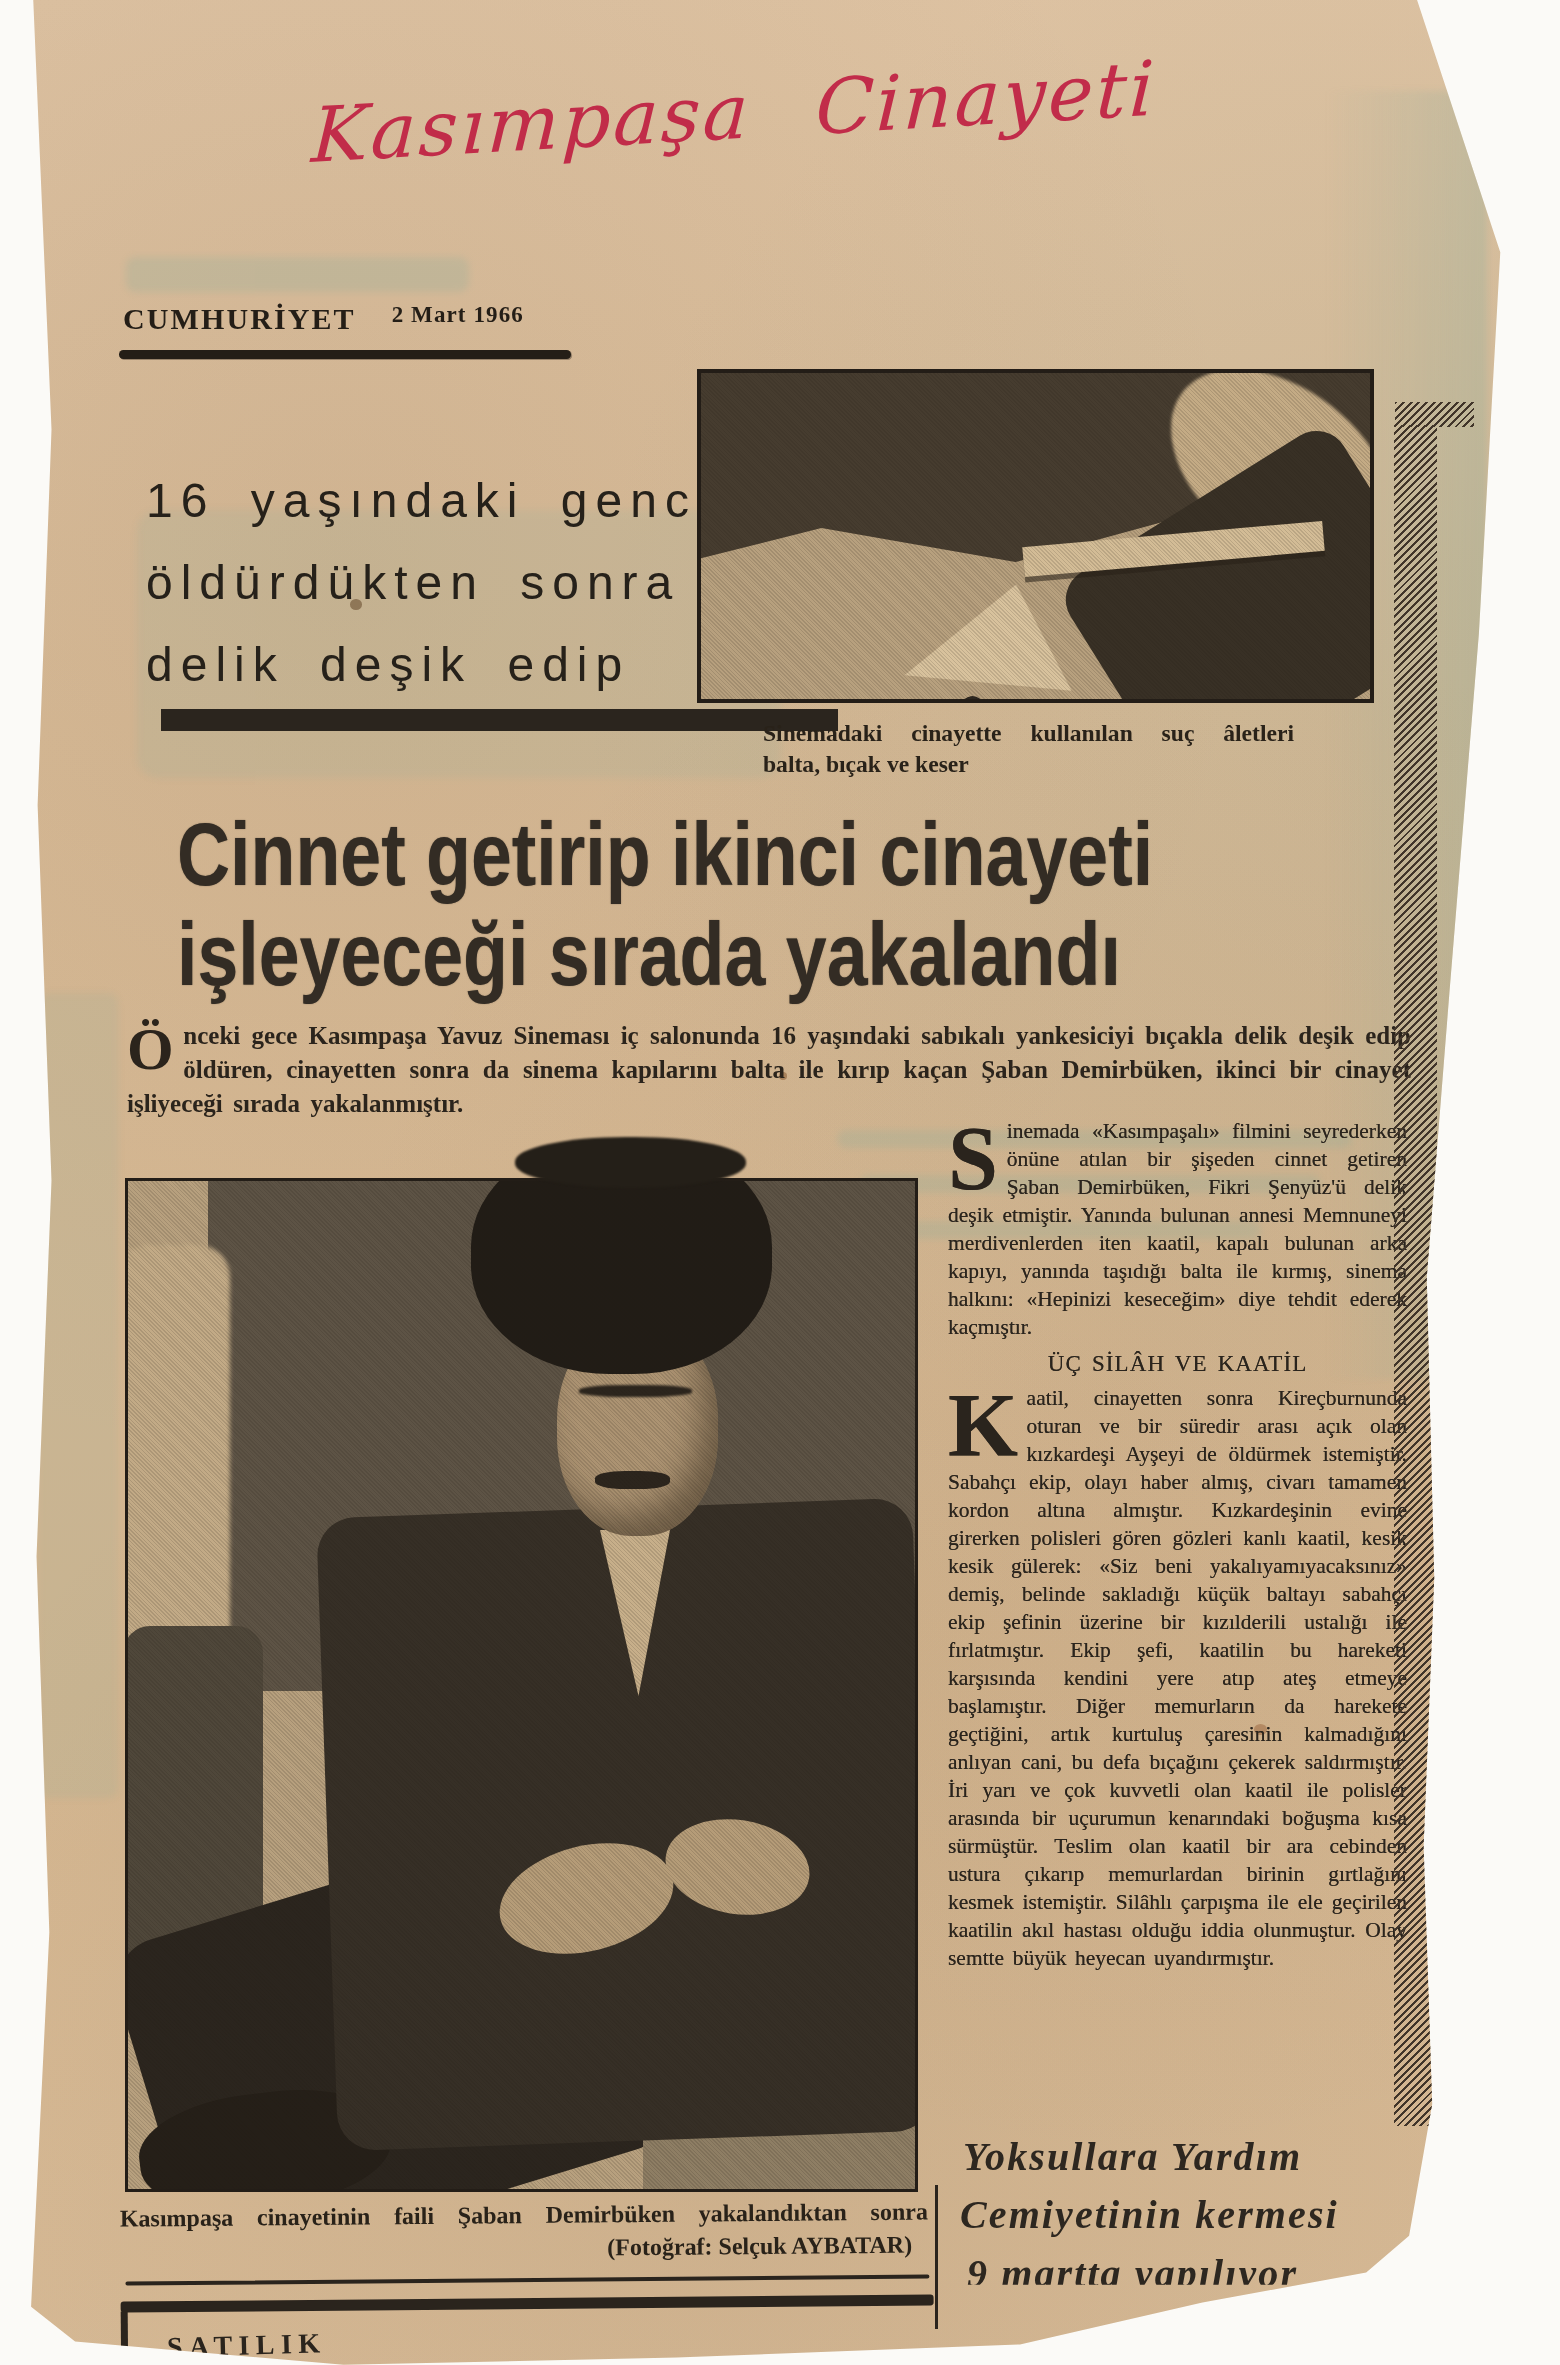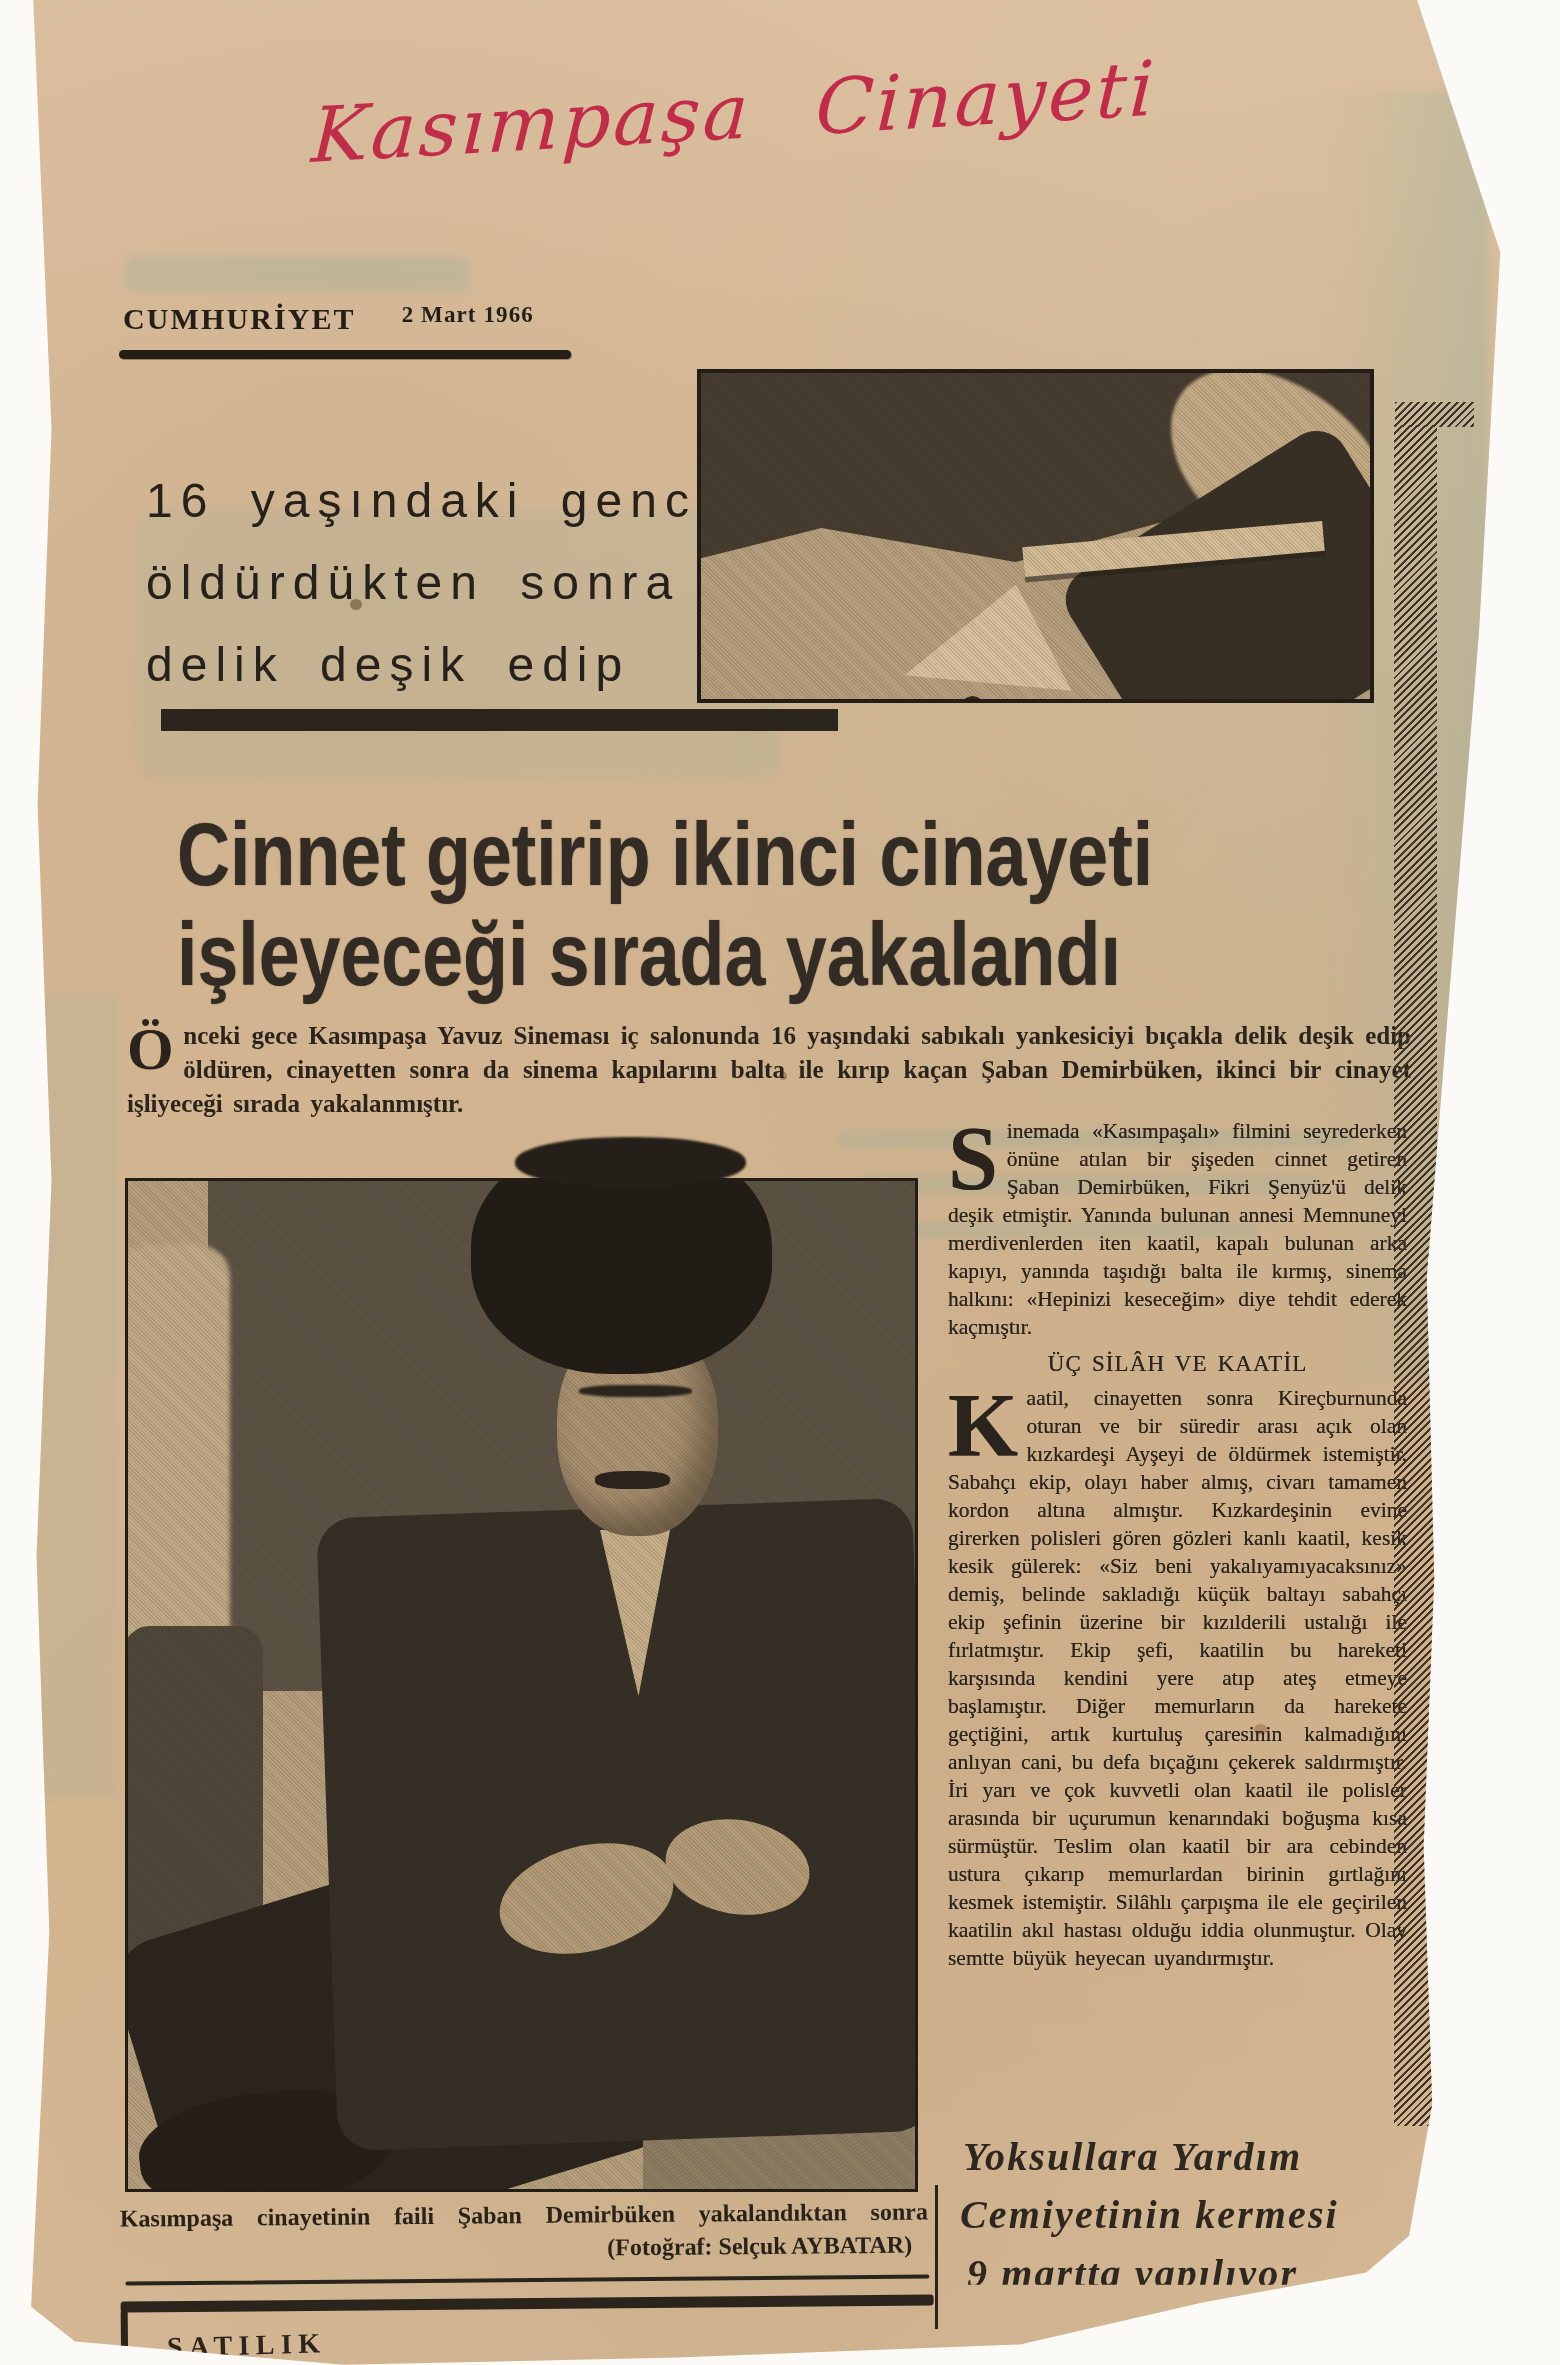--- a/index.html
+++ b/index.html
@@ -30,21 +30,21 @@
   .ghost.light{opacity:.16;}
   .stain{position:absolute;border-radius:50%;}
 
   .handwritten{
     position:absolute;left:311px;top:64px;width:966px;
     font-family:"DejaVu Serif",serif;font-style:italic;
     font-size:76px;color:var(--annotation-red);
     transform:rotate(-3.2deg) skewX(-6deg);letter-spacing:2.7px;word-spacing:38px;
     white-space:nowrap;opacity:.92;
   }
-  .masthead{position:absolute;left:123px;top:302px;display:flex;gap:46px;
+  .masthead{position:absolute;left:123px;top:302px;display:flex;gap:36px;
     font-family:"Liberation Serif",serif;font-weight:bold;color:#241e17;}
   .masthead .nm{font-size:30px;letter-spacing:2.1px;}
   .masthead .dt{font-size:23px;letter-spacing:1.1px;}
   .masthead-rule{position:absolute;left:119px;top:350px;width:452px;height:8.6px;
     background:#241e17;border-radius:4.3px;box-shadow:1.1px 1.1px 0 rgba(36,30,23,.35);}
 
   .kicker{position:absolute;left:146px;top:460px;color:#26211a;
     font-family:"Liberation Sans",sans-serif;font-size:48px;line-height:82px;
     letter-spacing:8px;word-spacing:14px;white-space:nowrap;}
   .kicker-bar{position:absolute;left:161px;top:709px;width:677px;height:21.5px;background:#2b251e;}
@@ -177,20 +177,24 @@
     <div class="photo photo-weapons abs">
       <div class="wp-dark"></div>
       <div class="wp-hand"></div>
       <div class="wp-sleeve"></div>
       <div class="wp-rail"></div>
       <div class="wp-axehead"></div>
       <div class="wp-axehandle"></div>
 
       <div class="halftone"></div>
     </div>
+    <div class="caption weapons-caption">
+      <div class="j">Sinemadaki cinayette kullanılan suç âletleri</div>
+      <div>balta, bıçak ve keser</div>
+    </div>
 
     <div class="headline hl1">Cinnet getirip ikinci cinayeti</div>
     <div class="headline hl2">işleyeceği sırada yakalandı</div>
 
     <div class="lede">
       <span class="dropcap">Ö</span><span>nceki gece Kasımpaşa Yavuz Sineması iç salonunda 16 yaşındaki sabıkalı yankesiciyi bıçakla delik deşik edip öldüren, cinayetten sonra da sinema kapılarını balta ile kırıp kaçan Şaban Demirbüken, ikinci bir cinayet işliyeceği sırada yakalanmıştır.</span>
     </div>
 
     <div class="photo photo-main">
       <div class="mp-wall2"></div>

